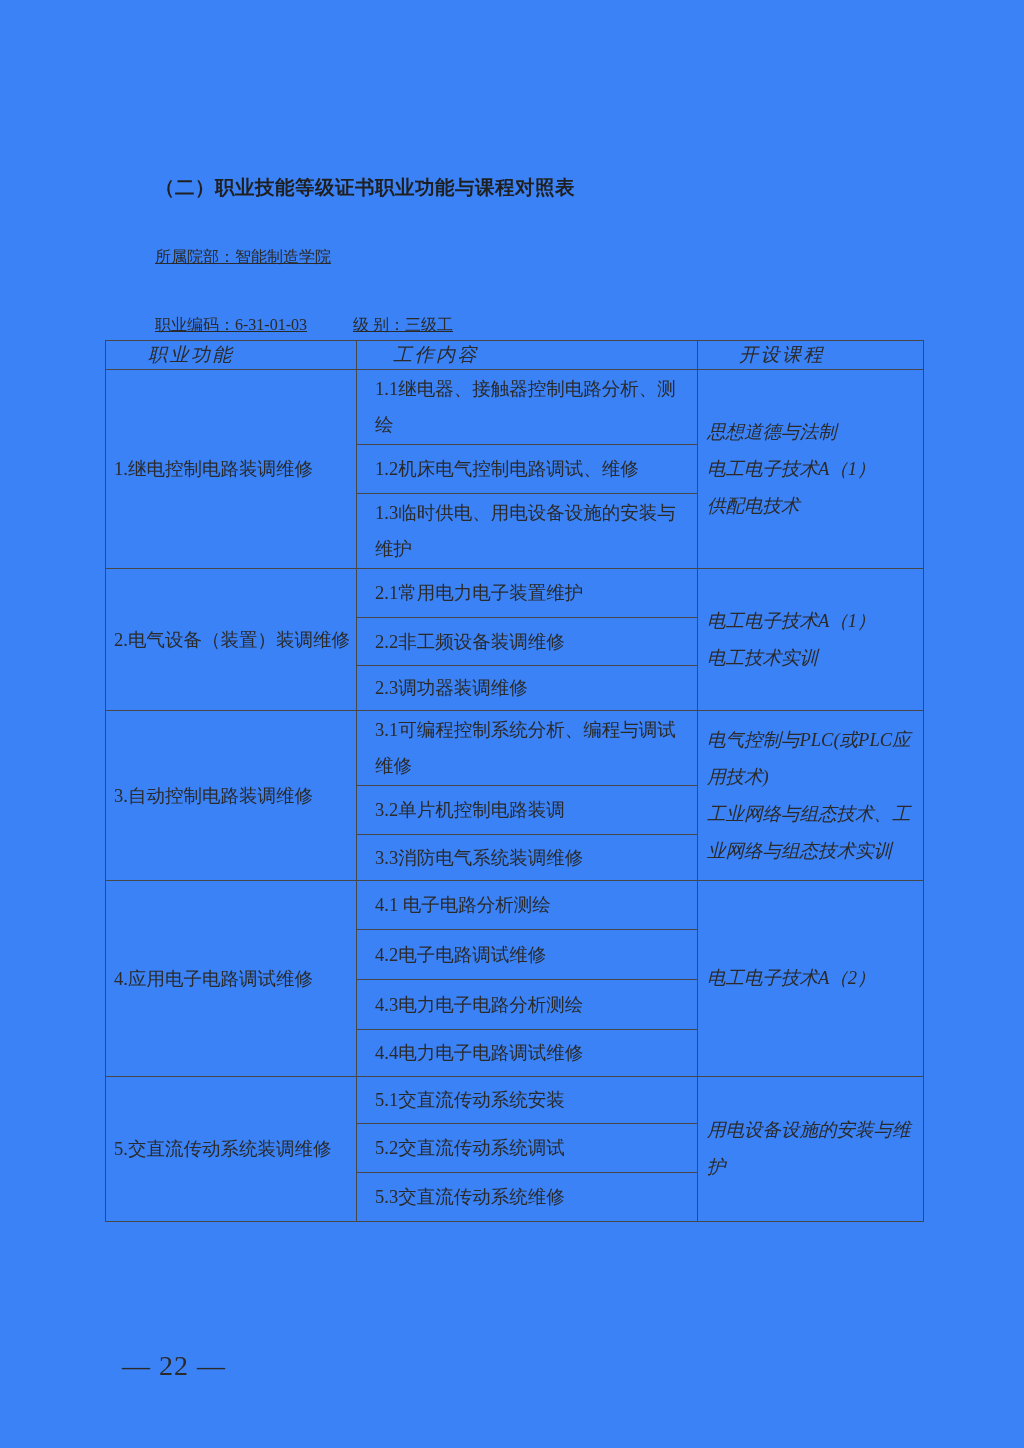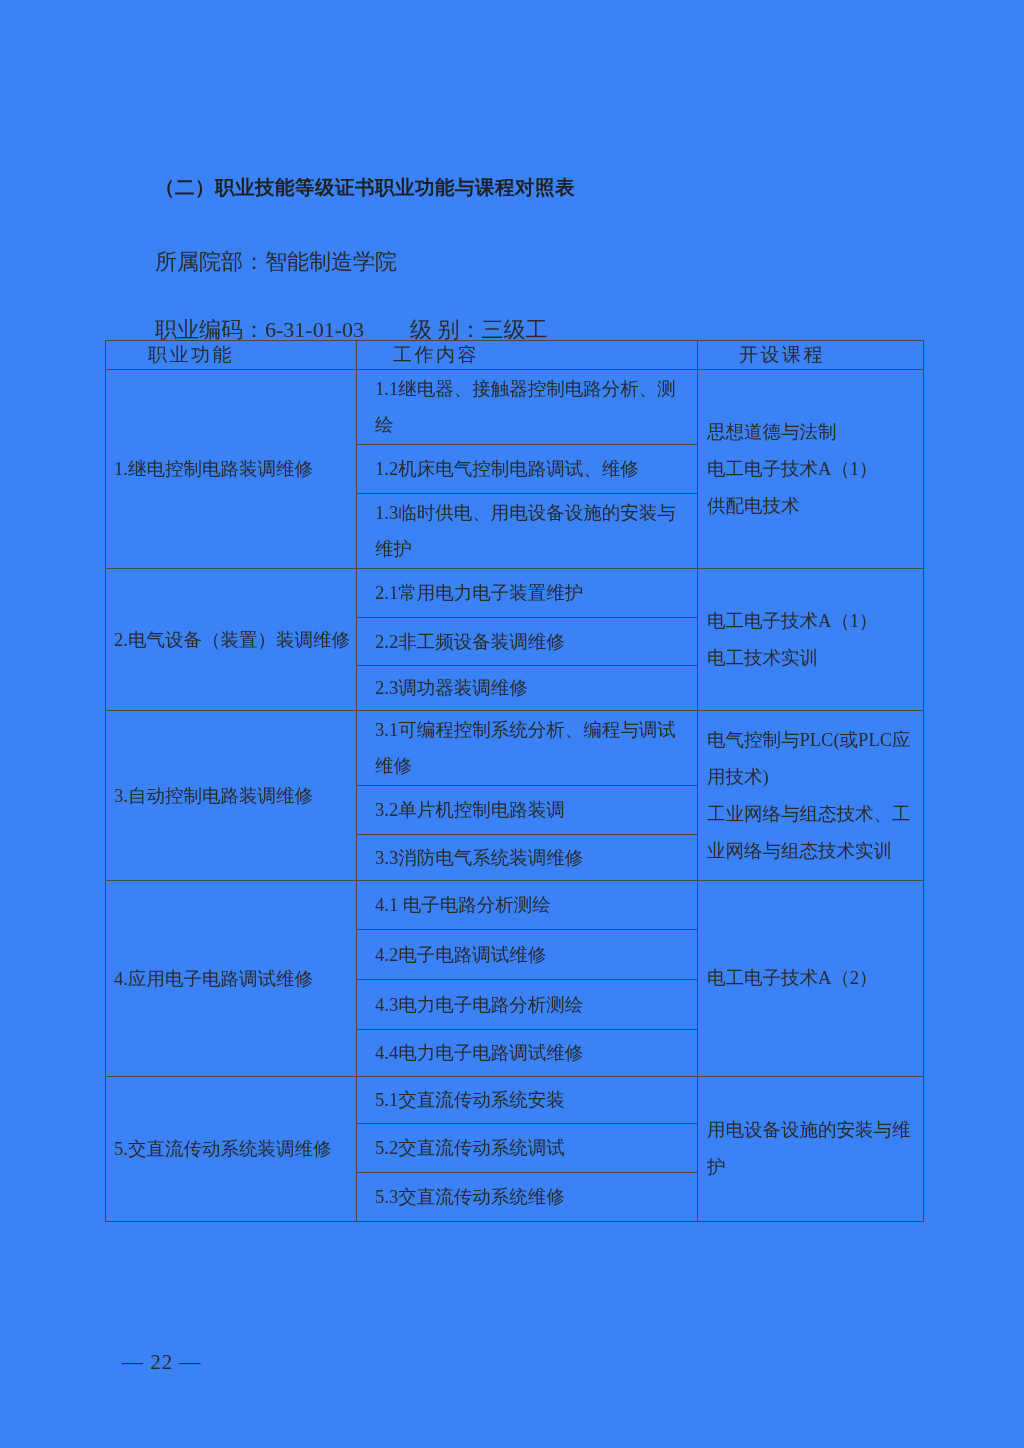--- a/index.html
+++ b/index.html
@@ -33,23 +33,24 @@
     top: 210px;
     width: 818px;
     text-align: center;
     font-size: 18.5px;
     color: #2a2a2a;
     white-space: nowrap;
   }
   .info-line {
     position: absolute;
     left: 155px;
-    font-size: 22px;
+    font-size: 16px;
     color: #2a2a2a;
     white-space: nowrap;
+    text-decoration: underline;
   }
   .info-department { top: 247px; }
   .info-major { top: 283px; }
   .info-code-level { top: 315px; }
   .info-level { margin-left: 46px; }
 
   table.curriculum {
     position: absolute;
     left: 105px;
     top: 340px;
@@ -64,21 +65,21 @@
   table.curriculum col.c3 { width: 226px; }
   table.curriculum th,
   table.curriculum td {
     border: 1px solid #474747;
     font-weight: normal;
     text-align: left;
     vertical-align: middle;
     box-sizing: border-box;
     overflow: hidden;
   }
-  tr.h31 { height: 18px; }
+  tr.h31 { height: 18px; font-style: italic; }
   tr.h45 { height: 45px; }
   tr.h46 { height: 46px; }
   tr.h47 { height: 47px; }
   tr.h48 { height: 48px; }
   tr.h49 { height: 49px; }
   tr.h50 { height: 50px; }
   tr.h66 { height: 66px; }
   tr.h72 { height: 72px; }
 
   th.hdr { font-size: 19px; letter-spacing: 2.5px; }
@@ -91,29 +92,30 @@
     padding-right: 4px;
     line-height: 36px;
   }
   td.task {
     padding-left: 18px;
     padding-right: 17px;
     line-height: 36px;
   }
   td.courses {
     padding-left: 9px;
+    font-style: italic;
   }
   td.courses .course-line {
     line-height: 37px;
   }
   .page-number {
     position: absolute;
     left: 122px;
     top: 1350px;
-    font-size: 21px;
+    font-size: 28px;
     color: #2a2a2a;
     letter-spacing: 1px;
   }
 </style>
 </head>
 <body>
 
 <div class="page">
 
   <div class="section-title">（二）职业技能等级证书职业功能与课程对照表</div>

